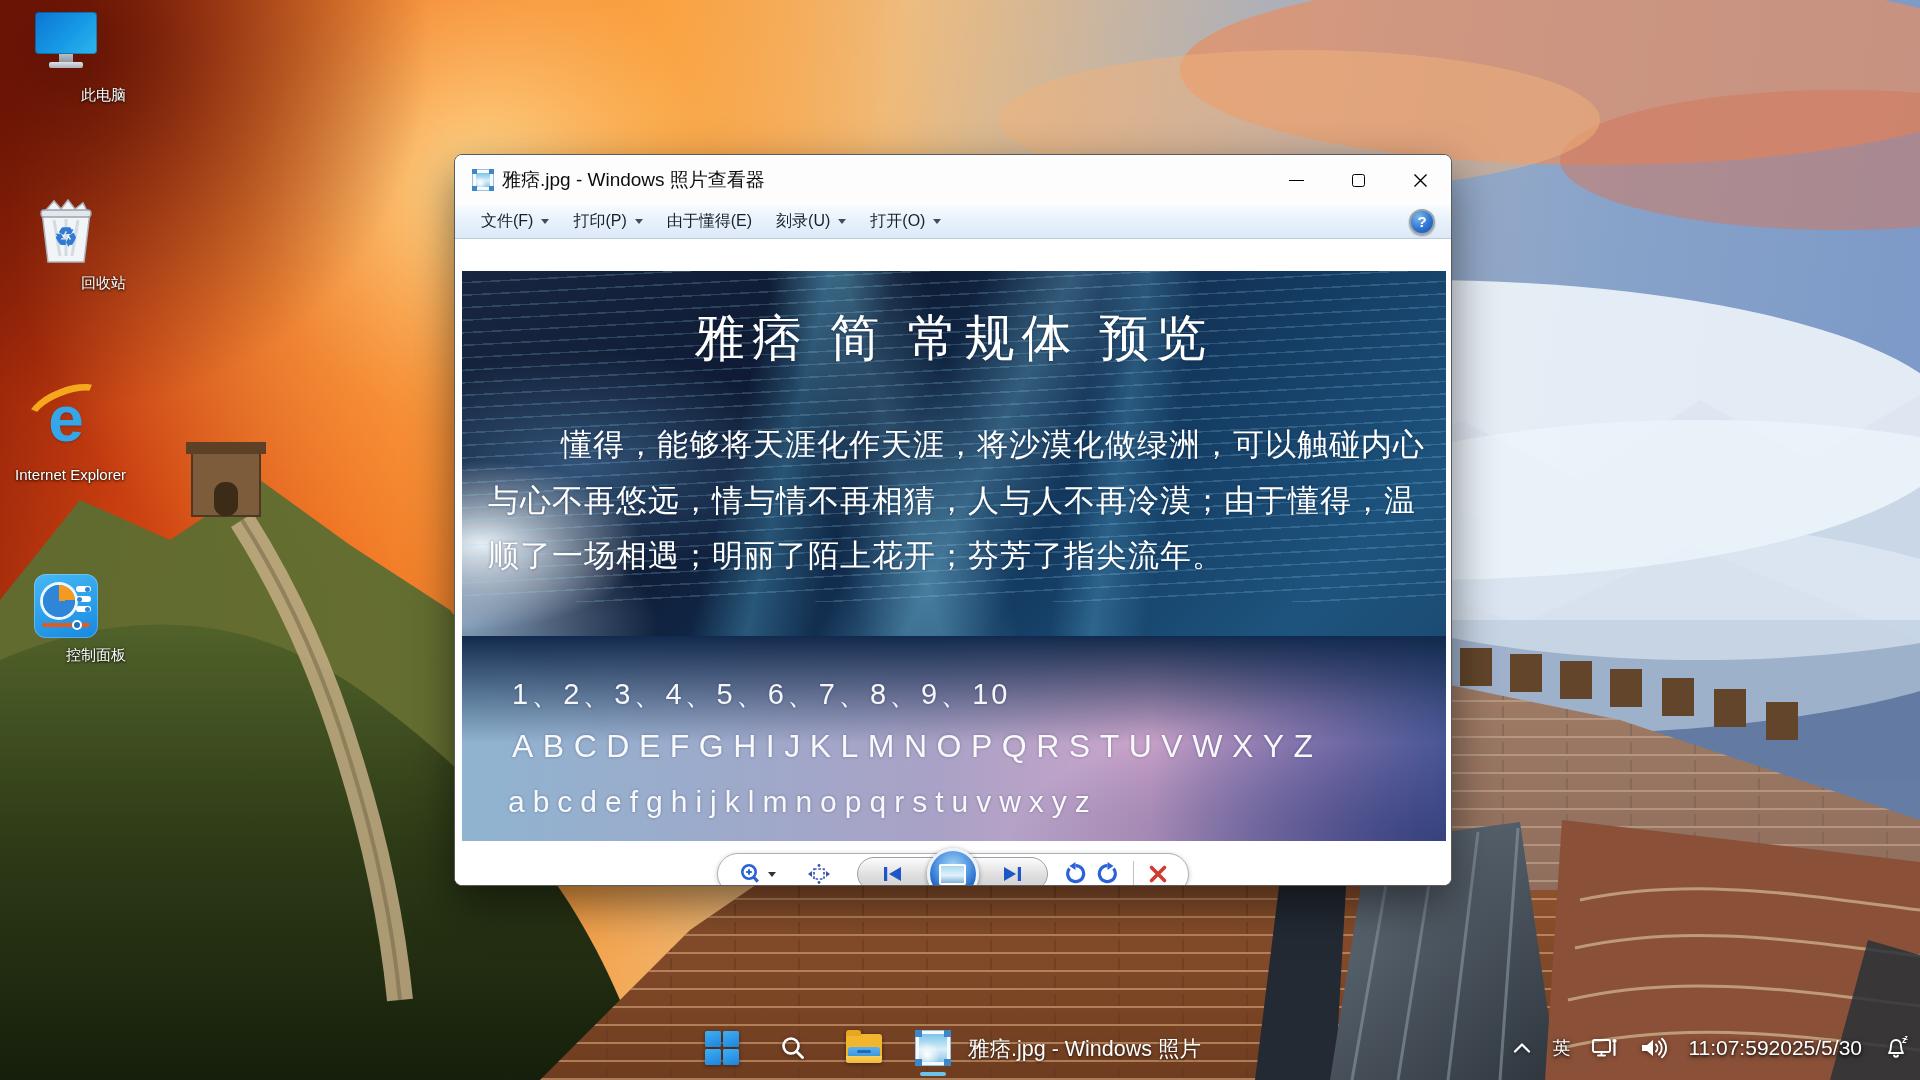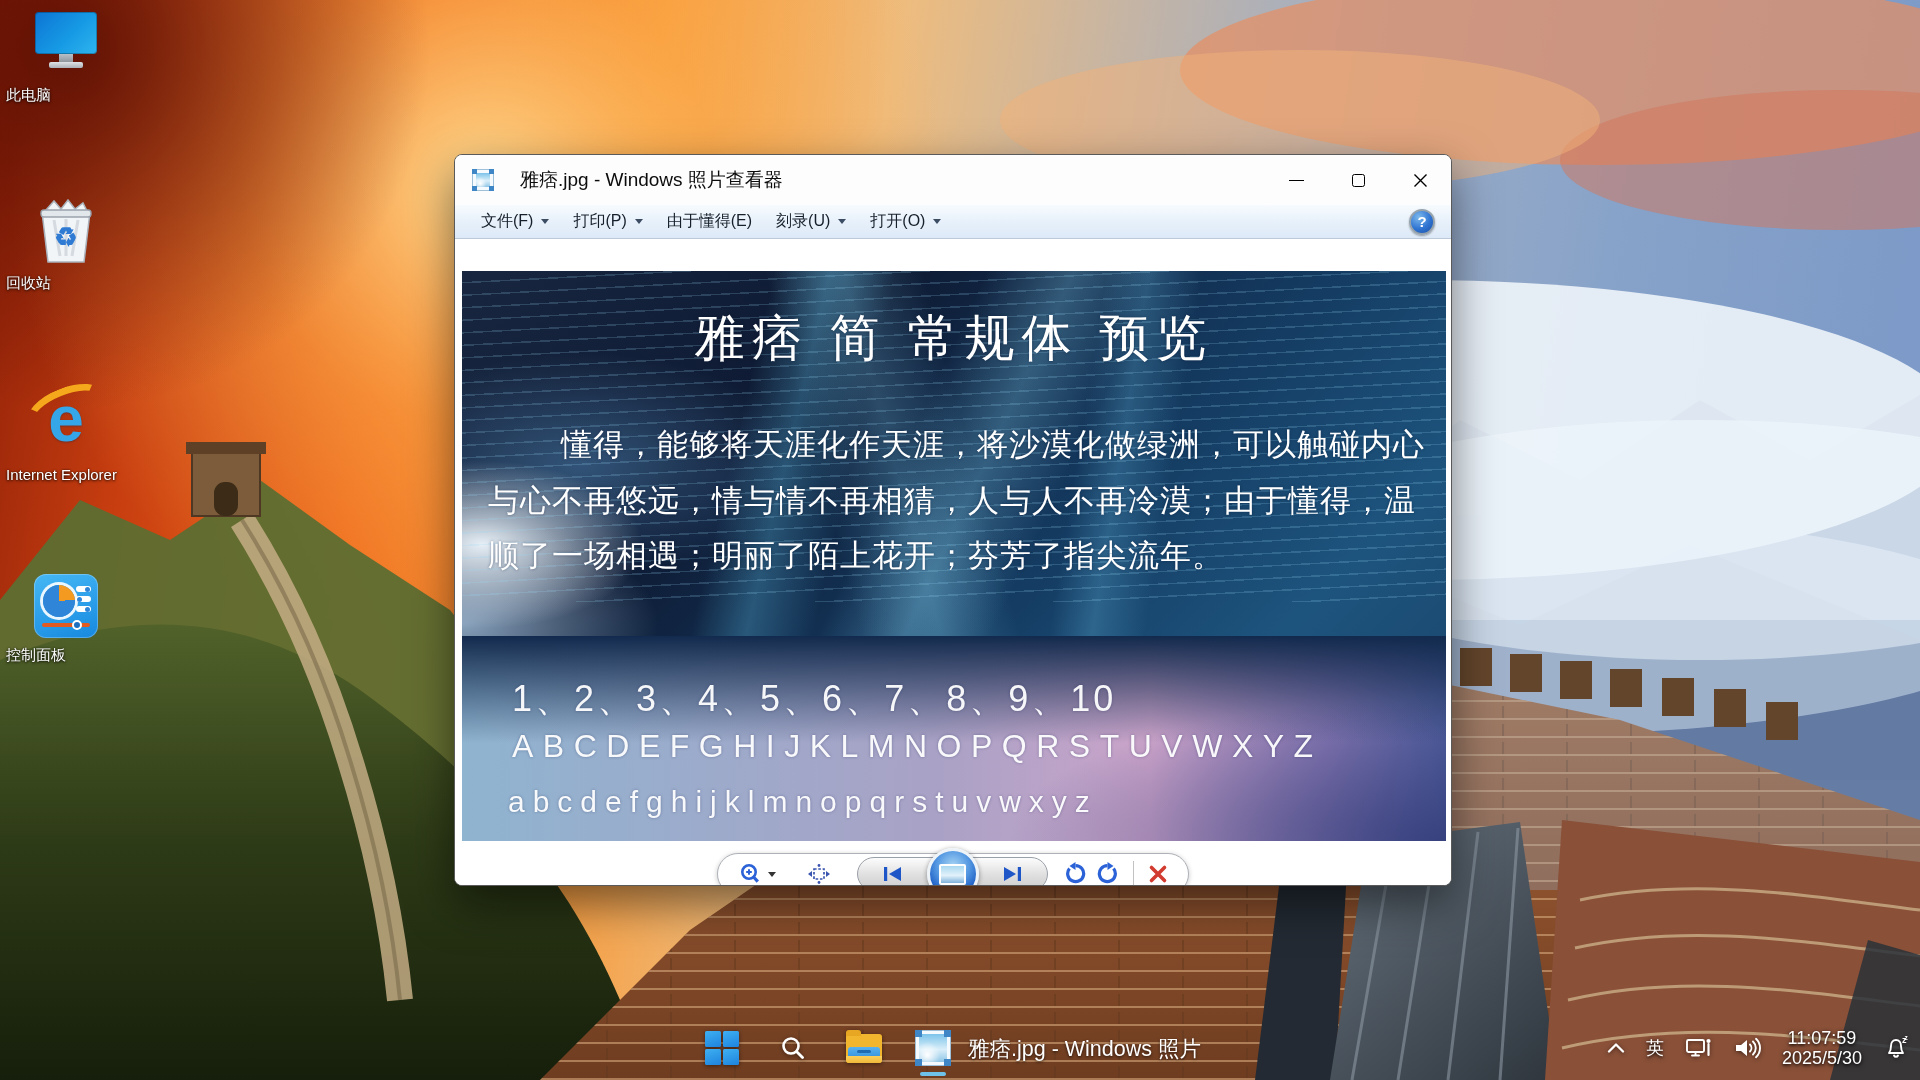--- a/index.html
+++ b/index.html
@@ -3,21 +3,21 @@
 <meta charset="utf-8">
 <style>
   * { margin:0; padding:0; box-sizing:border-box; }
   html,body { width:1920px; height:1080px; overflow:hidden; font-family:"Liberation Sans", sans-serif; }
   body { position:relative; background:#333; }
 
   
   .wallpaper { position:absolute; inset:0; z-index:0; }
 
   
-  .desk-icon { position:absolute; left:6px; width:120px; text-align:left; z-index:1; cursor:default; }
+  .desk-icon { position:absolute; left:6px; width:120px; text-align:right; z-index:1; cursor:default; }
   .desk-icon .art { margin:0 auto; position:relative; }
   .desk-label { margin-top:7px; color:#fff; font-size:15px; line-height:19px;
     text-shadow:0 1px 3px rgba(0,0,0,.85), 0 0 2px rgba(0,0,0,.6); }
 
   
   .pc-art { width:70px; height:66px; }
   .pc-screen { width:62px; height:42px; margin:0 auto; border-radius:4px;
     background:linear-gradient(135deg,#0d74d4 0%,#1699e4 55%,#2fb5ef 100%);
     box-shadow:inset 0 0 0 1px rgba(0,0,0,.25); }
   .pc-neck { width:14px; height:8px; margin:0 auto; background:linear-gradient(#b9bfc6,#8f969e); }
@@ -48,21 +48,21 @@
   .cp-t3 { top:32px; } .cp-t3 i{ margin-left:9px; }
   .cp-slider { position:absolute; left:8px; bottom:11px; width:48px; height:4px; border-radius:2px; background:#e05a22; }
   .cp-slider i { position:absolute; left:30px; top:-3px; width:10px; height:10px; border-radius:50%; background:#1f6fc0; border:2px solid #fff; }
 
   
   .viewer { position:absolute; left:454px; top:154px; width:998px; height:732px; z-index:2;
     background:#fff; border:1px solid #5a5a5a; border-radius:8px;
     box-shadow:0 18px 45px rgba(0,0,0,.5); display:flex; flex-direction:column; overflow:hidden; }
 
   .titlebar { height:50px; display:flex; align-items:center; padding-left:17px; background:#fdfdfd; }
-  .title-text { margin-left:26px; font-size:19px; color:#0c0c0c; }
+  .title-text { margin-left:8px; font-size:19px; color:#0c0c0c; }
   .win-controls { margin-left:auto; display:flex; height:100%; }
   .win-btn { width:62px; height:100%; display:flex; align-items:center; justify-content:center; cursor:default; }
   .glyph-min { width:15px; height:0; border-top:1.6px solid #000; }
   .glyph-max { width:13px; height:13px; border:1.6px solid #000; border-radius:2.5px; }
 
   
   .pv-icon { position:relative; background:#f4fafd; border:1px solid #9ec0d8; }
   .pv-icon .img { position:absolute; inset:3px;
     background:radial-gradient(circle at 30% 75%, #ffffff 0%, rgba(255,255,255,0) 45%),
       linear-gradient(180deg,#7cc4ea 0%,#d9eef9 55%,#8fc6e6 100%); }
@@ -105,21 +105,21 @@
     background:linear-gradient(to bottom,#122a4d 0%, rgba(18,42,77,0) 100%); }
   .photo-bottom::after { content:""; position:absolute; right:0; bottom:0; width:45%; height:70%;
     background:radial-gradient(ellipse at 100% 100%, rgba(45,55,115,.75), rgba(45,55,115,0) 70%); }
 
   .p-title { position:absolute; top:34px; left:0; right:0; text-align:center;
     font-size:50px; font-weight:500; letter-spacing:7px; text-shadow:0 0 3px rgba(0,20,50,.5); }
   .p-par { position:absolute; top:146px; left:26px; right:12px; font-size:31px; letter-spacing:1px;
     text-shadow:0 0 3px rgba(0,20,50,.45); }
   .p-par .pline { height:55.5px; line-height:55.5px; white-space:nowrap; }
   .indent { text-indent:64px;text-align:center; }
-  .p-numbers { position:absolute; top:404px; left:50px; font-size:36px; letter-spacing:3px;
+  .p-numbers { position:absolute; top:404px; left:50px; font-size:29px; letter-spacing:3px;
     color:rgba(255,255,255,.95); text-shadow:0 0 3px rgba(20,30,80,.35); }
   .p-upper { position:absolute; top:457px; left:50px; font-size:32px; letter-spacing:9.5px;
     color:rgba(255,255,255,.95); text-shadow:0 0 3px rgba(20,30,80,.35); }
   .p-lower { position:absolute; top:514px; left:46px; font-size:30px; letter-spacing:8px;
     color:rgba(255,255,255,.95); text-shadow:0 0 3px rgba(20,30,80,.35); }
 
   
   .toolbar-area { position:relative; flex:1; background:#fff; }
   .toolbar { position:absolute; left:50%; top:12px; transform:translateX(-50%);
     width:472px; height:42px; background:#fff; border:1px solid #aeb2b8; border-radius:21px;
@@ -165,21 +165,21 @@
   .photoapp .pv-lg { margin-left:2px; flex:0 0 auto; }
   .app-label { margin-left:17px; color:#fff; font-size:21.5px; white-space:nowrap;
     text-shadow:0 1px 3px rgba(0,0,0,.7); }
   .run-indicator { position:absolute; left:7px; bottom:4px; width:26px; height:4px; border-radius:2px; background:#6ec2ea; }
 
   .tb-tray { position:absolute; right:8px; top:0; bottom:0; display:flex; align-items:center; gap:15px;
     color:#fff; }
   .tray-item { display:flex; align-items:center; justify-content:center; padding:0 3px;
     filter:drop-shadow(0 1px 2px rgba(0,0,0,.55)); }
   .ime { font-size:18px; font-weight:500; text-shadow:0 1px 3px rgba(0,0,0,.7); }
-  .clock { text-align:right; font-size:18px; line-height:20px; text-shadow:0 1px 3px rgba(0,0,0,.7);flex-direction:column; }
+  .clock { text-align:right; font-size:21px; line-height:20px; text-shadow:0 1px 3px rgba(0,0,0,.7); }
 </style>
 </head>
 <body>
 
 <svg class="wallpaper" width="1920" height="1080" viewBox="0 0 1920 1080" preserveAspectRatio="none">
   <defs>
     <linearGradient id="sky" x1="0" y1="0" x2="1920" y2="300" gradientUnits="userSpaceOnUse">
       <stop offset="0" stop-color="#8e2008"></stop>
         <stop offset="0.10" stop-color="#c83e10"></stop>
       <stop offset="0.22" stop-color="#ee6a1c"></stop>

